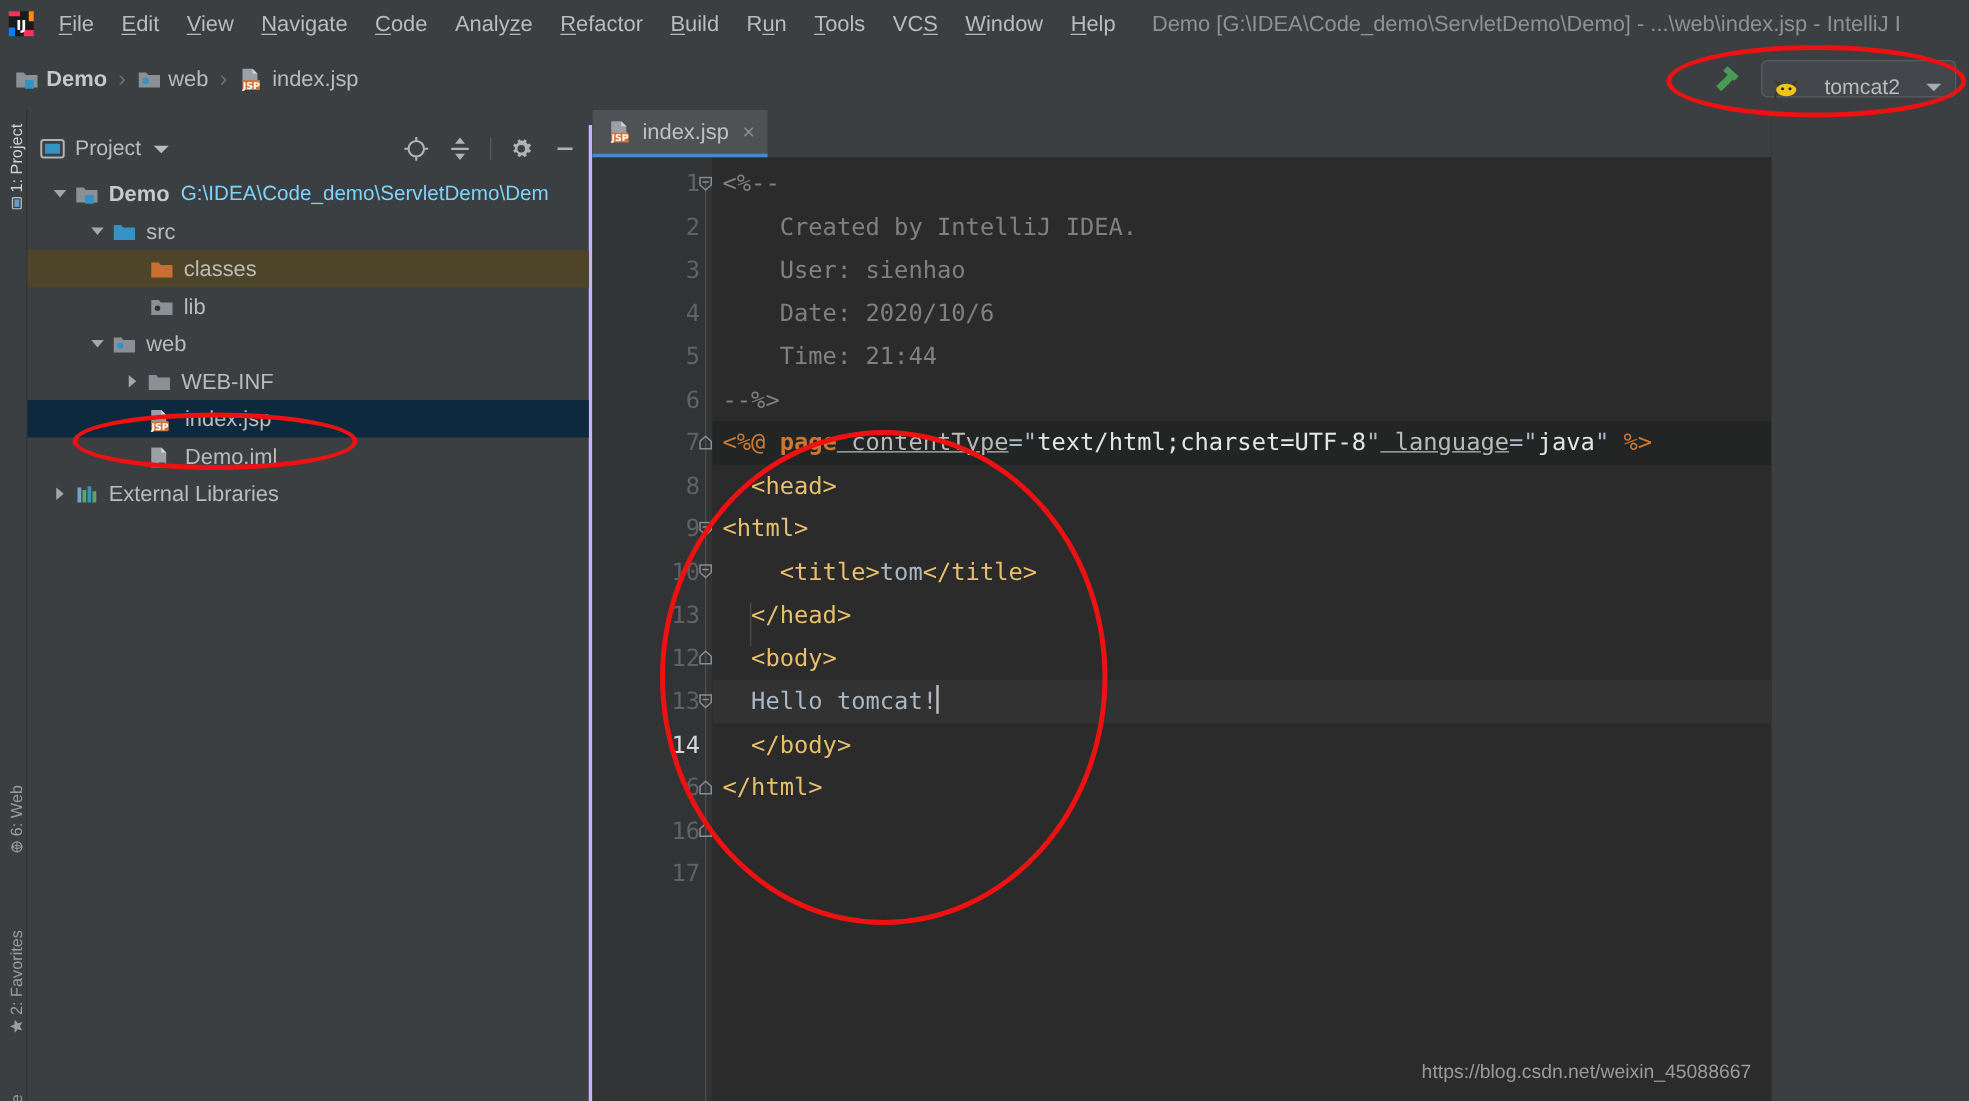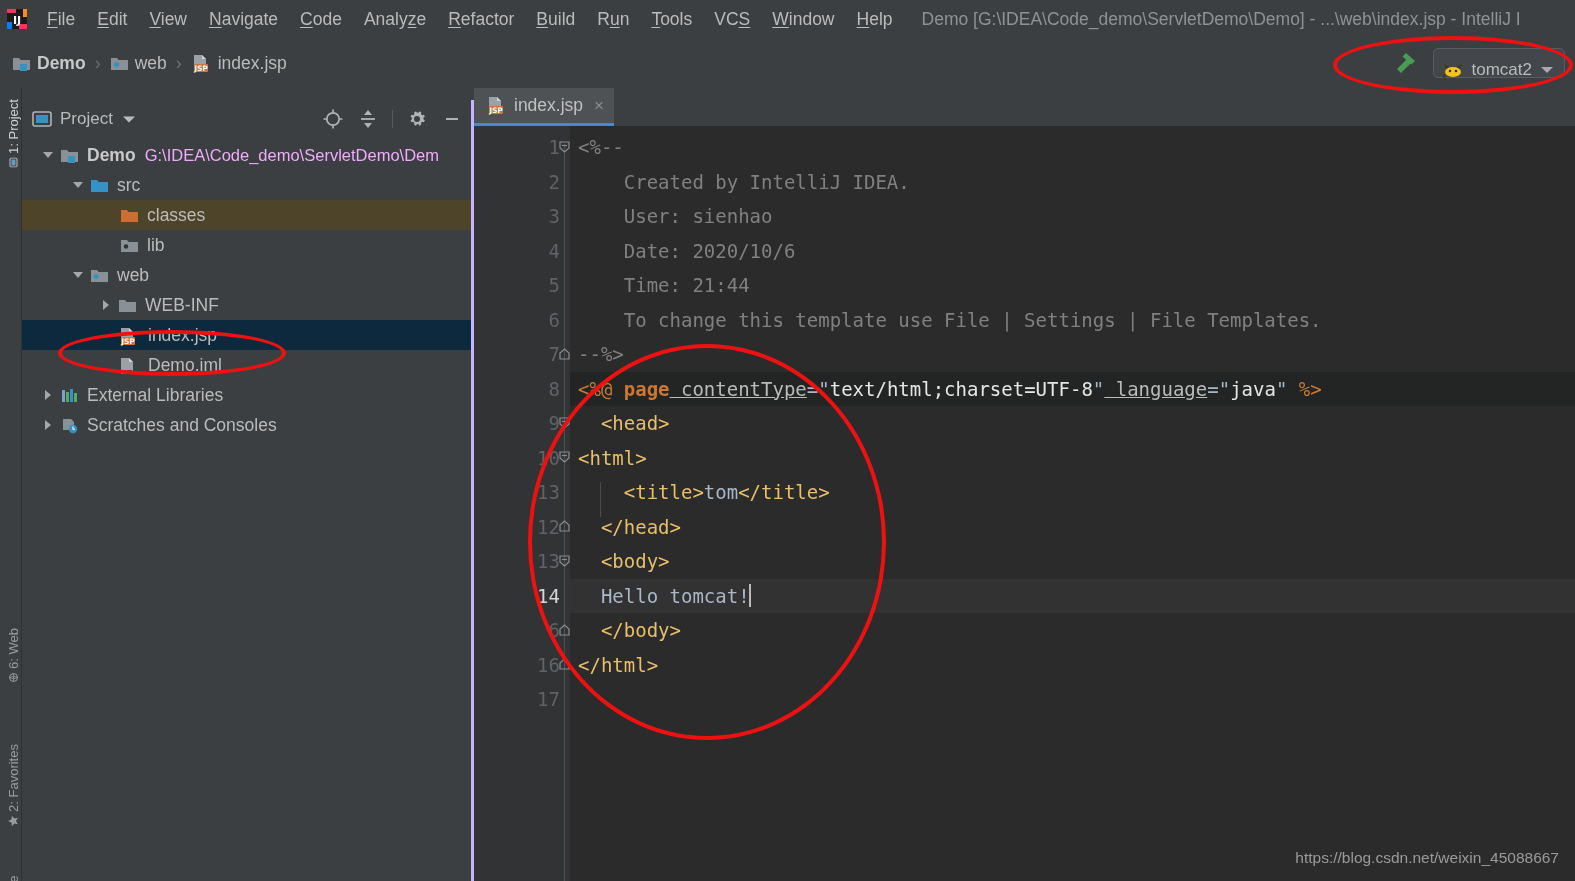--- a/index.html
+++ b/index.html
@@ -2,21 +2,21 @@
 <html><head>
 <meta charset="utf-8">
 <style>
   * { box-sizing: border-box; margin: 0; padding: 0; }
   html, body {
     width: 1575px; height: 881px;
     background: #3c3f41;
     font-family: "Liberation Sans", sans-serif;
     overflow: hidden;
   }
-  #app { position: relative; width: 1575px; height: 881px; }
+  #app { position: relative; width: 1417px; height: 881px; }
 
   
   .titlebar {
     position: absolute; left: 0; top: 0; width: 1575px; height: 38px;
     background: #3c3f41; display: flex; align-items: center;
   }
   .ij-logo {
     width: 22px; height: 22px; margin-left: 6px; margin-right: 8px;
     position: relative; flex: none;
   }
@@ -39,21 +39,21 @@
   .crumb { display: flex; align-items: center; gap: 6px; padding: 0 2px; }
   .crumb-text { color: #bbbbbb; font-size: 17.5px; white-space: nowrap; }
   .crumb-text.bold { font-weight: bold; color: #c8c8c8; }
   .crumb-sep { color: #6e7173; font-size: 18px; margin: 0 7px; }
 
   .toolbar-right {
     margin-left: auto; display: flex; align-items: center; gap: 12px;
     padding-right: 10px;
   }
   .run-config {
-    display: flex; align-items: center; gap: 8px;
+    display: flex; align-items: center; gap: 20px;
     border: 1px solid #5a5d5f; border-radius: 5px;
     height: 30px; padding: 14px 10px 0 8px; background: #43464a;
   }
   .run-config-label { color: #bbbbbb; font-size: 17px; white-space: nowrap; }
 
   
   .tool-strip {
     position: absolute; left: 0; top: 88px; width: 22px; height: 793px;
     background: #3c3f41; border-right: 1px solid #2f3133;
   }
@@ -81,21 +81,21 @@
   .tree-row {
     height: 30px; display: flex; align-items: center;
     color: #bbbbbb; font-size: 17.5px; white-space: nowrap; position: relative;
   }
   .tree-row.sel-blue { background: #0d293e; }
   .tree-row.sel-tan { background: #4e4429; }
   .arrow { width: 16px; height: 16px; flex: none; margin-right: 4px; }
   .ticon { width: 19px; height: 17px; flex: none; margin-right: 8px; position: relative; }
   .tlabel { color: #bbbbbb; }
   .tlabel.bold { font-weight: bold; color: #c9c9c9; }
-  .tpath { color: #f0abfc; font-size: 16.5px; margin-left: 9px; }
+  .tpath { color: #7dd3fc; font-size: 16.5px; margin-left: 9px; }
 
   
   .editor-area {
     position: absolute; left: 474px; top: 88px; right: 0; bottom: 0;
     background: #2b2b2b;
   }
   .tabs-row {
     height: 38px; background: #3c3f41; display: flex; align-items: flex-end;
   }
   .etab {
@@ -462,35 +462,20 @@
           <svg width="19" height="17" viewBox="0 0 19 17">
             <rect x="2" y="3" width="3" height="12" fill="#7aa3c0"></rect>
             <rect x="6" y="5" width="3" height="10" fill="#59a869"></rect>
             <rect x="10" y="2" width="3" height="13" fill="#3592c4"></rect>
             <rect x="14" y="6" width="3" height="9" fill="#59a869"></rect>
           </svg>
         </span>
         <span class="tlabel">External Libraries</span>
       </div>
 
-      <div class="tree-row" style="padding-left:18px">
-        <span class="arrow">
-          <svg width="16" height="16" viewBox="0 0 16 16">
-              <path d="M5 3 L11 8 L5 13 z" fill="#a6a6a6"></path>
-            </svg>
-        </span>
-        <span class="ticon">
-          <svg width="19" height="17" viewBox="0 0 19 17">
-            <path d="M3 2 h8 l3 3 v8 H3 z" fill="#8a9196"></path>
-            <circle cx="13" cy="12" r="4.2" fill="#3592c4"></circle>
-            <path d="M13 9.6 v2.6 h2" stroke="#ffffff" stroke-width="1.1" fill="none"></path>
-          </svg>
-        </span>
-        <span class="tlabel">Scratches and Consoles</span>
-      </div>
 
     </div>
   </div>
 
   <div class="editor-area">
 
     <div class="tabs-row">
       <div class="etab">
         <span>
           <svg width="21" height="19" viewBox="0 0 21 19">
@@ -584,21 +569,20 @@
       </div>
 
       <div class="code">
         <div class="indent-guide" style="top:356px; height:35px;"></div>
 
         <div class="cline"><span class="cmt">&lt;%--</span></div>
         <div class="cline"><span class="cmt">    Created by IntelliJ IDEA.</span></div>
         <div class="cline"><span class="cmt">    User: sienhao</span></div>
         <div class="cline"><span class="cmt">    Date: 2020/10/6</span></div>
         <div class="cline"><span class="cmt">    Time: 21:44</span></div>
-        <div class="cline"><span class="cmt">    To change this template use File | Settings | File Templates.</span></div>
         <div class="cline"><span class="cmt">--%&gt;</span></div>
 
         <div class="cline directive"><span class="dir">&lt;%@ </span><span class="kw">page</span><span class="attr"> contentType</span><span class="txt">=</span><span class="strq">"</span><span class="str">text/html;charset=UTF-8</span><span class="strq">"</span><span class="attr"> language</span><span class="txt">=</span><span class="strq">"</span><span class="str">java</span><span class="strq">"</span><span class="dir"> %&gt;</span></div>
 
         <div class="cline"><span class="tag">  &lt;head&gt;</span></div>
         <div class="cline"><span class="tag">&lt;html&gt;</span></div>
         <div class="cline"><span class="tag">    &lt;title&gt;</span><span class="txt">tom</span><span class="tag">&lt;/title&gt;</span></div>
         <div class="cline"><span class="tag">  &lt;/head&gt;</span></div>
         <div class="cline"><span class="tag">  &lt;body&gt;</span></div>
         <div class="cline current"><span class="txt">  Hello tomcat!</span><span class="caret"></span></div>

